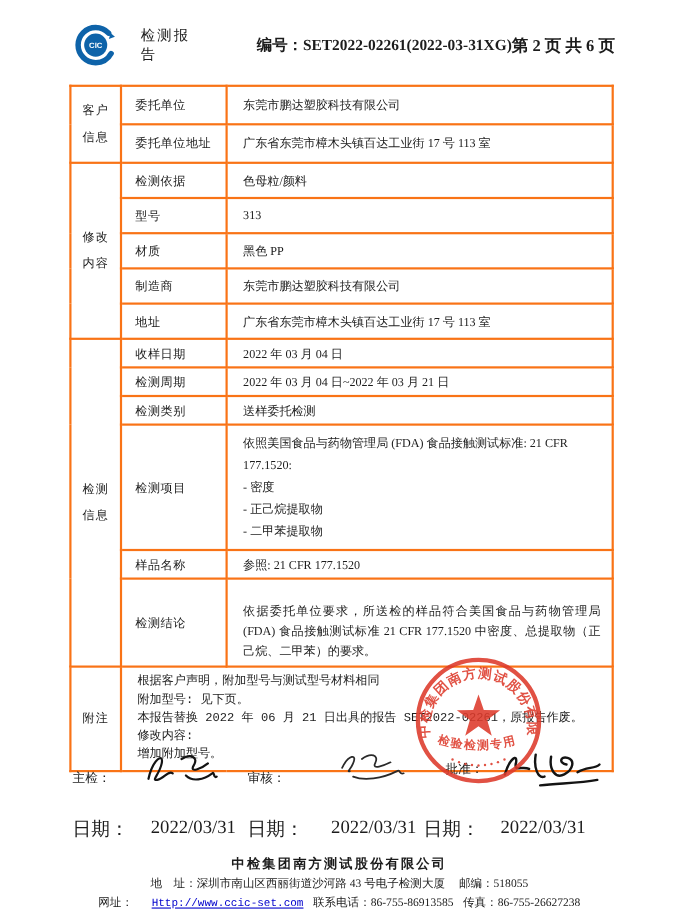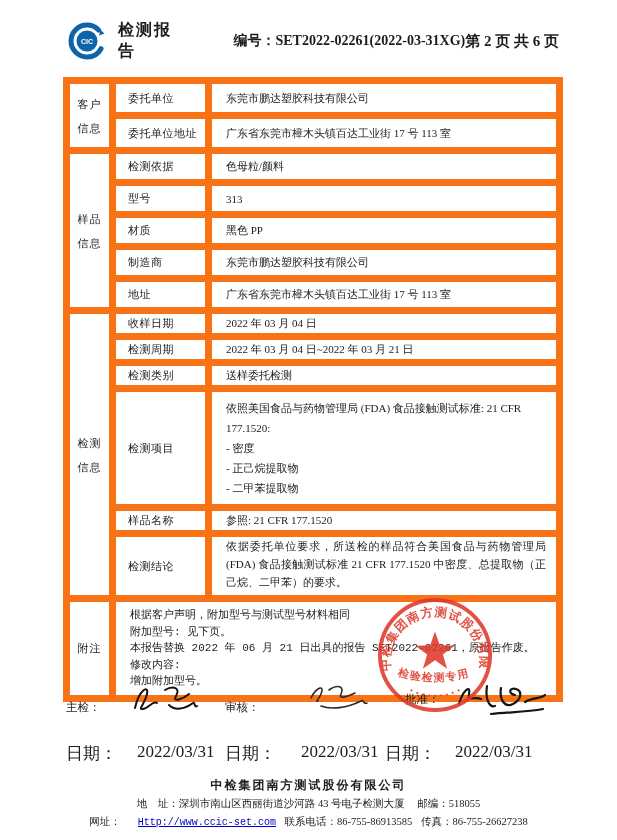--- a/index.html
+++ b/index.html
@@ -8,34 +8,34 @@
   body {
     font-family:"Liberation Serif","DejaVu Serif",serif;
     color:#1c1c1c; background:#ffffff; position:relative;
     width:617px; height:840px; overflow:hidden;
   }
   .page { position:absolute; inset:0; }
 
   
   .header { position:absolute; left:66px; top:18px; width:493px; height:46px; display:flex; align-items:center; }
   .logo { width:42px; height:42px; flex:0 0 42px; }
-  .hdr-title { font-size:16px; font-weight:bold; margin-left:10px; letter-spacing:2px; }
+  .hdr-title { font-size:13px; font-weight:normal; margin-left:20px; letter-spacing:2px; }
   .hdr-no { font-size:14px; font-weight:bold; margin-left:58px; white-space:nowrap; }
   .hdr-page { font-size:15px; font-weight:bold; margin-left:auto; white-space:nowrap; }
 
   
   table.report { position:absolute; left:63px; top:77px; width:493px; border-collapse:collapse; table-layout:fixed; }
-  table.report td { border:7px solid #f97316; font-size:11px; vertical-align:middle; }
+  table.report td { border:2px solid #f97316; font-size:11px; vertical-align:middle; }
   td.sec { text-align:center; padding:0; }
   td.sec span { display:inline-block; width:2.2em; line-height:24px; letter-spacing:1px; }
   td.lbl { padding-left:12px; letter-spacing:0.5px; }
   td.val { padding-left:14px; padding-right:10px; }
   td.multi { padding:6px 10px 6px 14px; vertical-align:middle; }
   td.multi .ln { line-height:20px; }
-  td.just { text-align:justify; line-height:18px; padding-top:0; padding-bottom:4px; }
+  td.just { text-align:justify; line-height:18px; padding-top:20px; padding-bottom:4px; }
   td.notes { padding:5px 10px 5px 14px; }
   td.notes .ln { line-height:16.6px;font-family:Liberation Mono, monospace; }
 
   
   .stamp { position:absolute; left:376px; top:596px; width:118px; height:118px; opacity:0.88; pointer-events:none; }
 
   
   .sigarea { position:absolute; left:63px; top:670px; width:493px; height:110px; font-size:11.5px; }
   .sigarea .tag { position:absolute; white-space:nowrap; }
   .sig { position:absolute; }
@@ -76,21 +76,21 @@
       <td class="sec" rowspan="2"><span>客户信息</span></td>
       <td class="lbl">委托单位</td>
       <td class="val">东莞市鹏达塑胶科技有限公司</td>
     </tr>
     <tr style="height:35px">
       <td class="lbl">委托单位地址</td>
       <td class="val">广东省东莞市樟木头镇百达工业街 17 号 113 室</td>
     </tr>
 
     <tr style="height:32px">
-      <td class="sec" rowspan="5"><span>样品信息</span></td>
+      <td class="sec" rowspan="5"><span>修改内容</span></td>
       <td class="lbl">检测依据</td>
       <td class="val">色母粒/颜料</td>
     </tr>
     <tr style="height:32px">
       <td class="lbl">型号</td>
       <td class="val">313</td>
     </tr>
     <tr style="height:32px">
       <td class="lbl">材质</td>
       <td class="val">黑色 PP</td>

